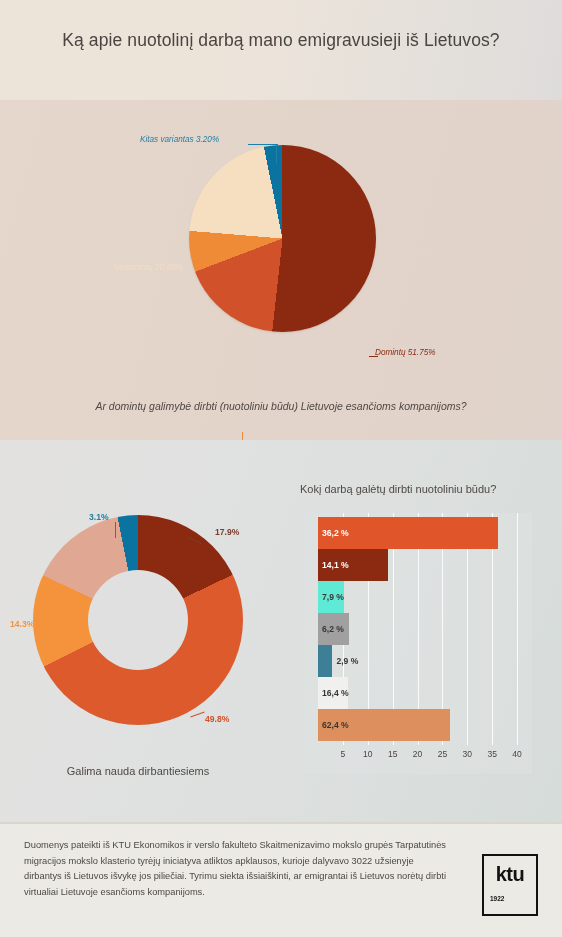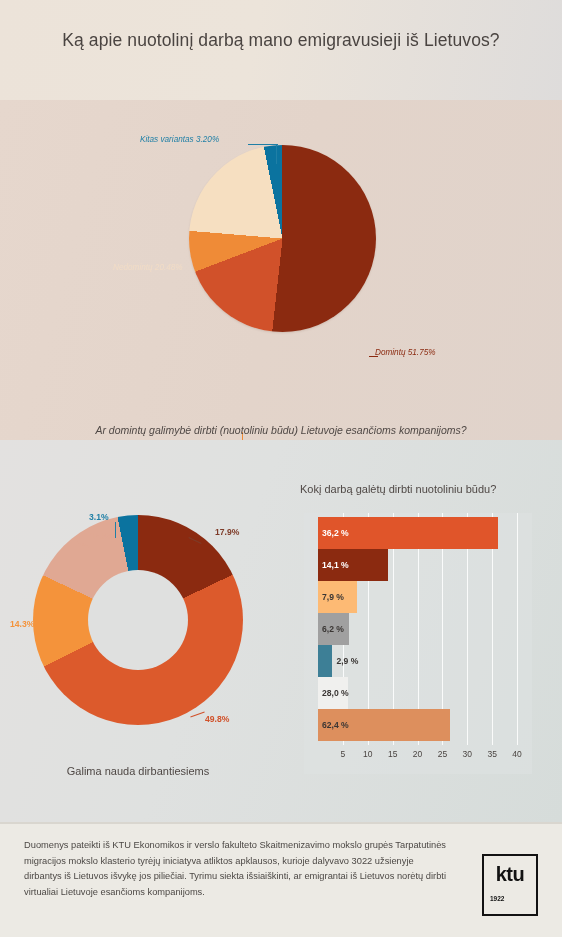--- a/index.html
+++ b/index.html
@@ -52,21 +52,21 @@
   .ld1{left:248px;top:44px;width:30px;height:1px;background:#1f7fa6;}
   .ld2{left:276px;top:44px;width:1px;height:20px;background:#1f7fa6;}
   .ld3{left:369px;top:256px;width:9px;height:1px;background:#8b2a10;}
   .ld4{left:262px;top:350px;width:1px;height:11px;background:#d1512a;}
   .ld5{left:262px;top:361px;width:14px;height:1px;background:#d1512a;}
   .ld6{left:226px;top:344px;width:16px;height:1px;background:#ef8b37;}
   .ld7{left:242px;top:332px;width:1px;height:13px;background:#ef8b37;}
 
   .pie-caption{
     position:absolute;left:0;top:300px;width:562px;text-align:center;
-    font-size:10.5px;color:#4f4845;margin-top:24px;
+    font-size:10.5px;color:#4f4845;
   }
 
   
   .mid-section{
     position:absolute;left:0;top:440px;width:562px;height:382px;
     background:linear-gradient(110deg,#e3e1e0 0%,#dfe1e0 40%,#d6dcda 100%);
   }
 
   
   .donut-wrap{position:absolute;left:33px;top:75px;width:210px;height:210px;}
@@ -217,37 +217,37 @@
           <div class="bar" style="width: 180.158px; background: rgb(224, 85, 42);">
             <span class="bar-val" style="color: rgb(255, 255, 255);">36,2 %</span>
           </div>
         </div>
         <div class="bar-row">
           <div class="bar" style="width: 70.1721px; background: rgb(139, 42, 16);">
             <span class="bar-val" style="color: rgb(255, 255, 255); text-align: center;">14,1 %</span>
           </div>
         </div>
         <div class="bar-row">
-          <div class="bar" style="width: 39px; background: #fdba74;">
+          <div class="bar" style="width: 26px; background: #5eead4;">
             <span class="bar-val" style="color: rgb(58, 54, 52);">7,9 %</span>
           </div>
         </div>
         <div class="bar-row">
           <div class="bar" style="width: 30.8558px; background: rgb(160, 160, 160);">
             <span class="bar-val" style="color: rgb(58, 54, 52);">6,2 %</span>
           </div>
         </div>
         <div class="bar-row">
           <div class="bar" style="width: 14.4326px; background: rgb(61, 127, 150);">
             <span class="bar-val out" style="color: rgb(58, 54, 52);">2,9 %</span>
           </div>
         </div>
         <div class="bar-row">
           <div class="bar" style="width: 30.3581px; background: rgb(240, 240, 238);">
-            <span class="bar-val" style="color: rgb(58, 54, 52);">28,0 %</span>
+            <span class="bar-val" style="color: rgb(58, 54, 52);">16,4 %</span>
           </div>
         </div>
         <div class="bar-row">
           <div class="bar" style="width: 131.884px; background: rgb(221, 143, 93);">
             <span class="bar-val" style="color: rgb(58, 54, 52);">62,4 %</span>
           </div>
         </div>
       </div>
     <div class="xaxis" id="xaxis-holder">
         <div class="xtick" style="left: 38.8837px;">5</div>

